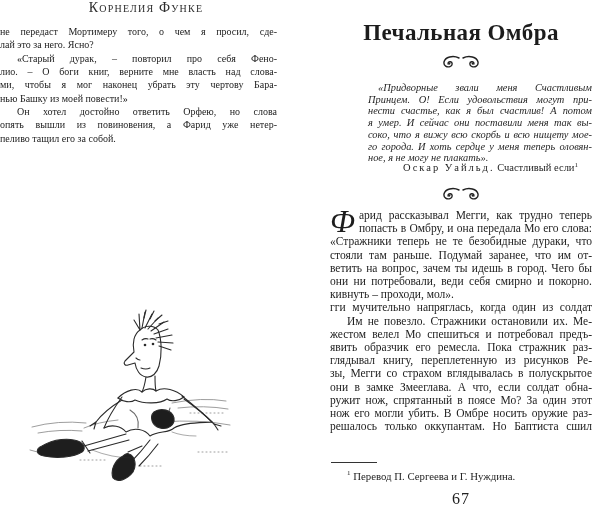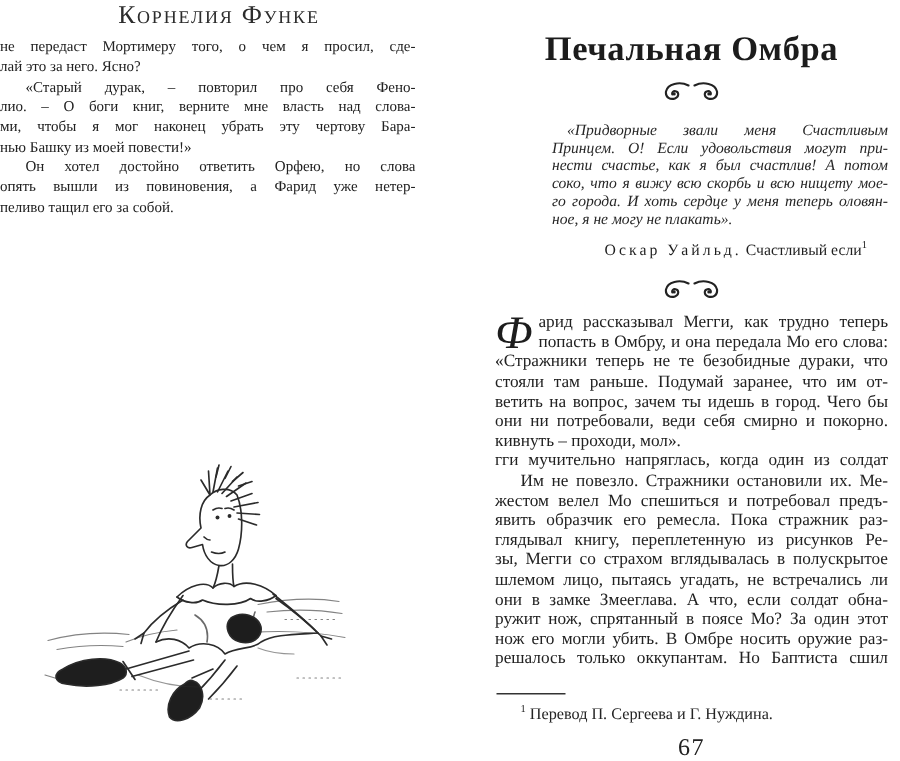--- a/index.html
+++ b/index.html
@@ -10,21 +10,21 @@
   }
   
   .para { margin:0; }
   .tline { text-align:justify; text-align-last:justify; }
   .tline.last { text-align-last:left; }
   .tline.indent { text-indent:17px; }
 
   
   .running-head {
     position:absolute; left:0; top:4; width:292; width:292px;
-    text-align:center; font-size:17px; letter-spacing:1.2px;
+    text-align:center; font-size:14px; letter-spacing:1.2px;
     font-variant:small-caps; color:#2c2c2c;
   }
   .left-body {
     position:absolute; left:0; top:25px; width:277px;
     font-size:10px; line-height:13.35px;
   }
   .illustration {
     position:absolute; left:22px; top:300px; width:230px; height:182px;
   }
 
@@ -166,20 +166,21 @@
       <circle cx="7.4" cy="8.6" r="1.1" fill="#222"></circle>
       <circle cx="30.6" cy="8.6" r="1.1" fill="#222"></circle>
     </svg>
   </div>
 
   <div class="epigraph">
       <div class="para">
         <div class="tline indent">«Придворные звали меня Счастливым</div>
         <div class="tline">Принцем. О! Если удовольствия могут при-</div>
         <div class="tline">нести счастье, как я был счастлив! А потом</div>
+        <div class="tline">я умер. И сейчас они поставили меня так вы-</div>
         <div class="tline">соко, что я вижу всю скорбь и всю нищету мое-</div>
         <div class="tline">го города. И хоть сердце у меня теперь оловян-</div>
         <div class="tline last">ное, я не могу не плакать».</div>
       </div>
     </div>
 
   <div class="attribution">
     <span class="author">Оскар Уайльд.</span>
     <span>Счастливый если</span><sup>1</sup>
   </div>
@@ -206,21 +207,20 @@
         <div class="tline">они ни потребовали, веди себя смирно и покорно.</div>
         <div class="tline last">кивнуть – проходи, мол».</div>
       </div>
       <div class="para">
         <div class="tline">гги мучительно напряглась, когда один из солдат</div>
         <div class="tline indent">Им не повезло. Стражники остановили их. Ме-</div>
         <div class="tline">жестом велел Мо спешиться и потребовал предъ-</div>
         <div class="tline">явить образчик его ремесла. Пока стражник раз-</div>
         <div class="tline">глядывал книгу, переплетенную из рисунков Ре-</div>
         <div class="tline">зы, Мегги со страхом вглядывалась в полускрытое</div>
-        <div class="tline">шлемом лицо, пытаясь угадать, не встречались ли</div>
         <div class="tline">они в замке Змееглава. А что, если солдат обна-</div>
         <div class="tline">ружит нож, спрятанный в поясе Мо? За один этот</div>
         <div class="tline">нож его могли убить. В Омбре носить оружие раз-</div>
         <div class="tline">решалось только оккупантам. Но Баптиста сшил</div>
       </div>
     </div>
 
   <div class="footnote-rule"></div>
 
   <div class="footnote"><sup>1</sup><span> Перевод П. Сергеева и Г. Нуждина.</span></div>

